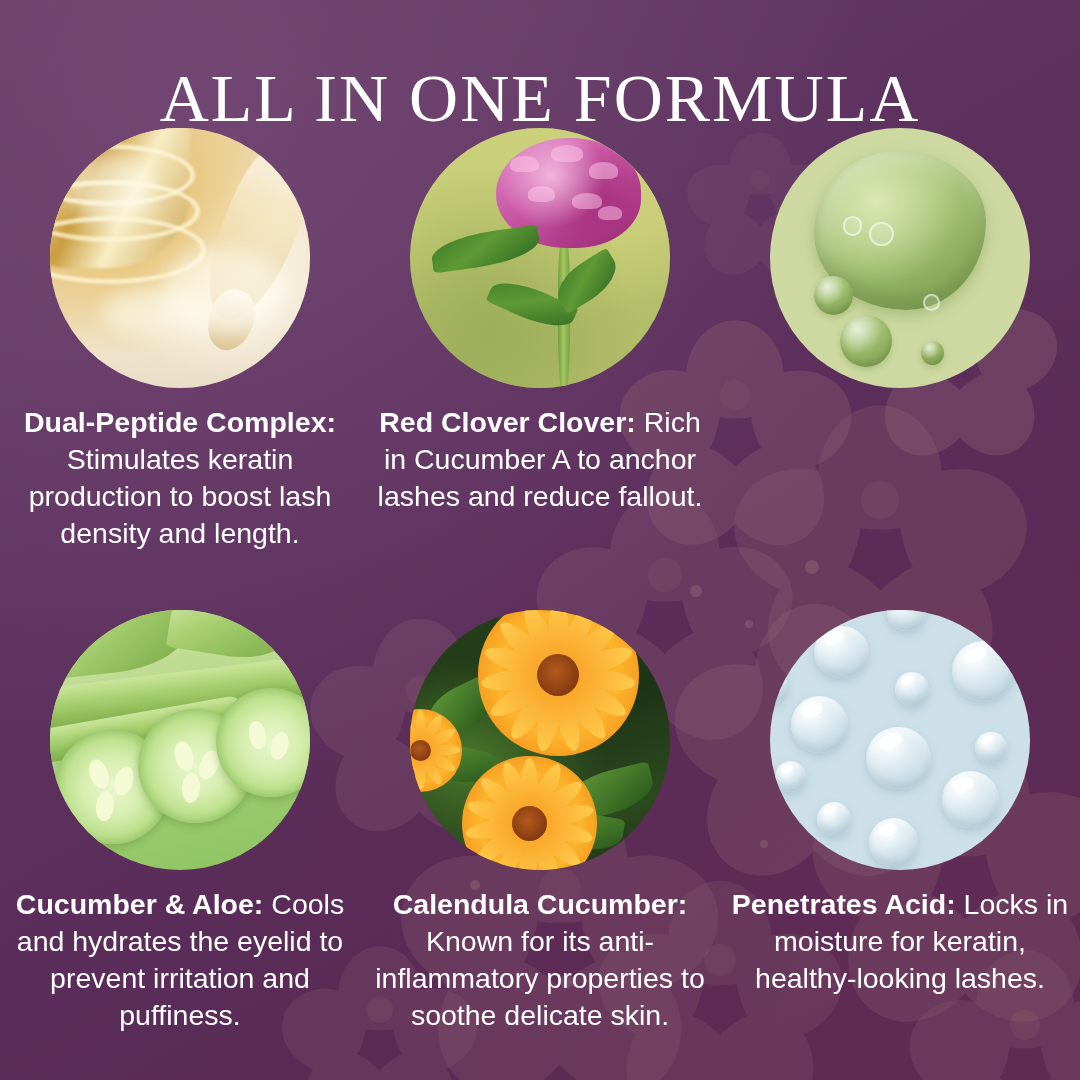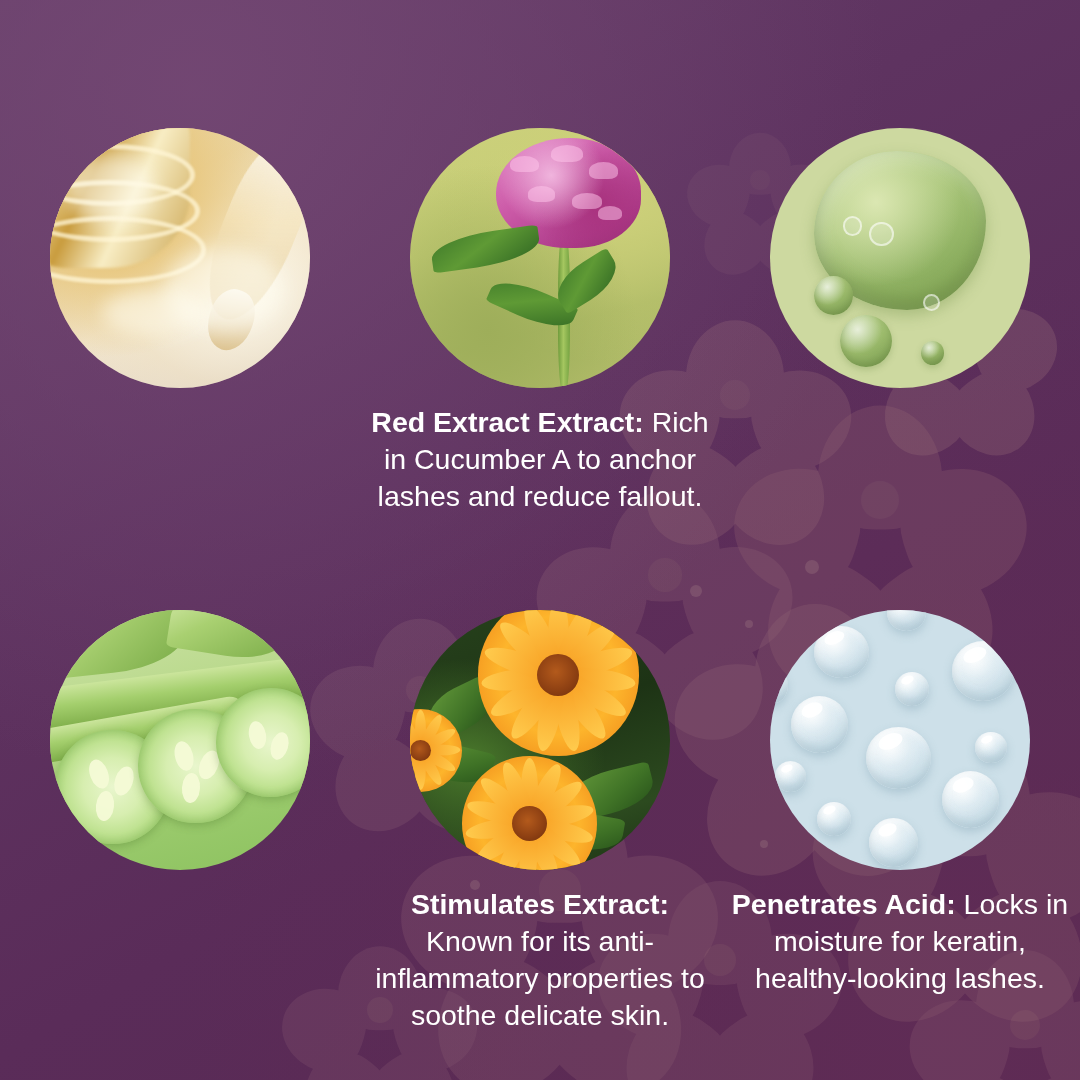--- a/index.html
+++ b/index.html
@@ -462,36 +462,41 @@
     <div class="speck" style="left:690px; top:585px; width:12px; height:12px;"></div>
     <div class="speck" style="left:745px; top:620px; width:8px; height:8px;"></div>
     <div class="speck" style="left:805px; top:560px; width:14px; height:14px;"></div>
     <div class="speck" style="left:640px; top:700px; width:9px; height:9px;"></div>
     <div class="speck" style="left:900px; top:640px; width:11px; height:11px;"></div>
     <div class="speck" style="left:470px; top:880px; width:10px; height:10px;"></div>
     <div class="speck" style="left:560px; top:975px; width:13px; height:13px;"></div>
     <div class="speck" style="left:760px; top:840px; width:8px; height:8px;"></div>
   </div>
 
+  <h1 class="title">ALL IN ONE FORMULA</h1>
 
   <div class="grid">
 
     <div class="cell">
       <div class="thumb">
         <div class="art-serum">
           <div class="serum-bottle"></div>
           <div class="serum-ring" style="left:-10%; top:6%;  width:62%; height:20%;"></div>
           <div class="serum-ring" style="left:-12%; top:20%; width:66%; height:20%;"></div>
           <div class="serum-ring" style="left:-14%; top:34%; width:70%; height:22%;"></div>
           <div class="serum-dropper"></div>
           <div class="serum-tip"></div>
           <div class="serum-flare" style="left:6%;  top:10%; width:34%; height:26%;"></div>
           <div class="serum-flare" style="left:44%; top:46%; width:46%; height:32%;"></div>
           <div class="serum-flare" style="left:20%; top:62%; width:40%; height:18%;"></div>
         </div>
+      </div>
+      <div class="caption">
+        <span class="head">Dual-Peptide Complex:</span> 
+        <span class="body">Stimulates keratin production to boost lash density and length.</span>
       </div>
     </div>
 
     <div class="cell">
       <div class="thumb">
         <div class="art-clover">
           <div class="clover-stem"></div>
           <div class="clover-head">
             <div class="clover-floret" style="left:10%; top:16%; width:20%; height:15%;"></div>
             <div class="clover-floret" style="left:38%; top:6%;  width:22%; height:16%;"></div>
@@ -499,21 +504,21 @@
             <div class="clover-floret" style="left:22%; top:44%; width:19%; height:14%;"></div>
             <div class="clover-floret" style="left:52%; top:50%; width:21%; height:15%;"></div>
             <div class="clover-floret" style="left:70%; top:62%; width:17%; height:13%;"></div>
           </div>
           <div class="clover-leaf" style="left:8%;  top:40%; width:42%; height:13%; transform: rotate(-8deg);"></div>
           <div class="clover-leaf" style="left:30%; top:62%; width:34%; height:12%; transform: rotate(24deg);"></div>
           <div class="clover-leaf" style="left:55%; top:52%; width:26%; height:14%; transform: rotate(-32deg);"></div>
         </div>
       </div>
       <div class="caption">
-        <span class="head">Red Extract Extract:</span> 
+        <span class="head">Red Clover Clover:</span> 
         <span class="body">Rich in Cucumber A to anchor lashes and reduce fallout.</span>
       </div>
     </div>
 
     <div class="cell">
       <div class="thumb">
         <div class="art-gel">
           <div class="gel-blob"></div>
           <div class="gel-drop" style="left:17%; top:57%; width:15%; height:15%;"></div>
           <div class="gel-drop" style="left:27%; top:72%; width:20%; height:20%;"></div>
@@ -541,20 +546,24 @@
             <div class="cuke-seed" style="left:32%; top:28%; transform: rotate(-14deg);"></div>
             <div class="cuke-seed" style="left:54%; top:36%; transform: rotate(22deg);"></div>
             <div class="cuke-seed" style="left:38%; top:56%; transform: rotate(4deg);"></div>
           </div>
           <div class="cuke-slice" style="left:64%; top:30%; width:42%; height:42%;">
             <div class="cuke-seed" style="left:30%; top:30%; transform: rotate(-10deg);"></div>
             <div class="cuke-seed" style="left:50%; top:40%; transform: rotate(16deg);"></div>
           </div>
         </div>
       </div>
+      <div class="caption">
+        <span class="head">Cucumber &amp; Aloe:</span> 
+        <span class="body">Cools and hydrates the eyelid to prevent irritation and puffiness.</span>
+      </div>
     </div>
 
     <div class="cell">
       <div class="thumb">
         <div class="art-calendula">
           <div class="cal-leaf" style="left:6%;  top:30%; width:26%; height:16%; transform: rotate(-26deg);"></div>
           <div class="cal-leaf" style="left:2%;  top:52%; width:30%; height:14%; transform: rotate(14deg);"></div>
           <div class="cal-leaf" style="left:60%; top:62%; width:34%; height:16%; transform: rotate(-14deg);"></div>
           <div class="cal-leaf" style="left:52%; top:78%; width:30%; height:14%; transform: rotate(10deg);"></div>
 
@@ -606,21 +615,21 @@
             <div class="cal-petal" style="transform: rotate(210deg);"></div>
             <div class="cal-petal" style="transform: rotate(240deg);"></div>
             <div class="cal-petal" style="transform: rotate(270deg);"></div>
             <div class="cal-petal" style="transform: rotate(300deg);"></div>
             <div class="cal-petal" style="transform: rotate(330deg);"></div>
             <div class="cal-center"></div>
           </div>
         </div>
       </div>
       <div class="caption">
-        <span class="head">Stimulates Extract:</span> 
+        <span class="head">Calendula Cucumber:</span> 
         <span class="body">Known for its anti-inflammatory properties to soothe delicate skin.</span>
       </div>
     </div>
 
     <div class="cell">
       <div class="thumb">
         <div class="art-hydro">
           <div class="hydro-drop" style="left:17%; top:6%;  width:21%; height:20%;"></div>
           <div class="hydro-drop" style="left:70%; top:12%; width:24%; height:23%;"></div>
           <div class="hydro-drop" style="left:48%; top:24%; width:13%; height:13%;"></div>

